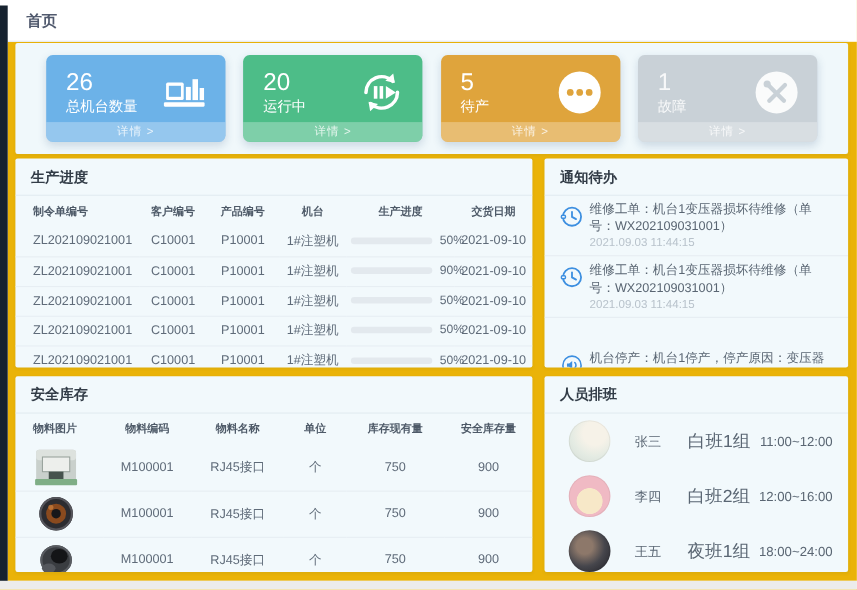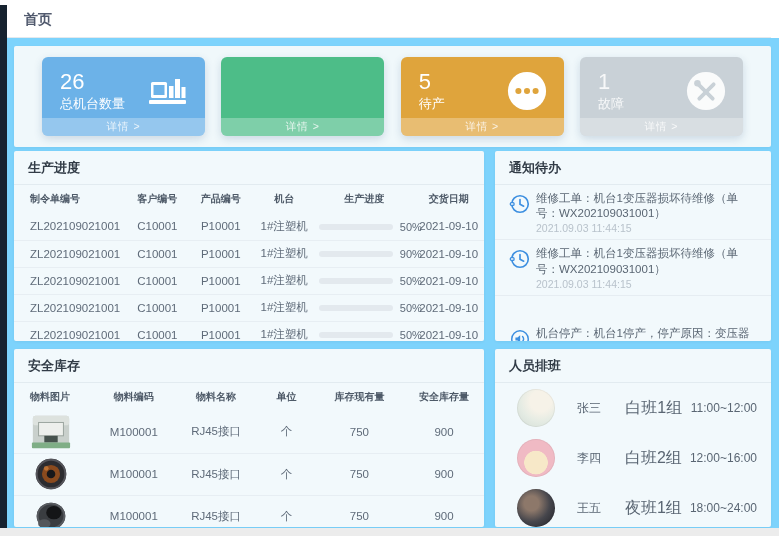--- a/index.html
+++ b/index.html
@@ -10,21 +10,21 @@
     -webkit-font-smoothing:antialiased;
   }
   
   .top-bar { position:absolute; top:0; left:0; right:8px; height:38px; background:#ffffff;
     border-bottom:1px solid #e4e9ed; display:flex; align-items:flex-end; z-index:1; }
   .top-bar .title { padding:0 0 8px 24px; font-size:14px; font-weight:bold; color:#515a6e; }
   .left-strip { position:absolute; top:5px; left:0; width:7px; bottom:8px; background:#16222f; z-index:3; }
   .bottom-strip { position:absolute; left:0; right:0; bottom:0; height:8px; background:#ececec; z-index:2; }
 
   .content { position:absolute; top:38px; left:7px; right:0; bottom:8px;
-    background:#7dd3fc; padding:8px 8px 0 7px; overflow:hidden; }
+    background:#eab308; padding:1px 8px 0 7px; overflow:hidden; }
 
   
   .stats-panel { background:#f0f8fb; border-radius:2px; height:101px;
     box-shadow:0 1px 3px rgba(20,60,90,.06);
     display:flex; align-items:center; justify-content:space-between; padding:0 28px; margin-bottom:4px; }
   .stat-card { width:163px; height:79px; border-radius:6px; position:relative; overflow:hidden;
     color:#fff; box-shadow:0 3px 8px rgba(40,80,120,.18); cursor:pointer; }
   .stat-card .body { display:flex; align-items:center; justify-content:space-between; padding:6px 16px 0 18px; height:61px; }
   .stat-card .num { font-size:22px; line-height:1.25; }
   .stat-card .lbl { font-size:13px; }
@@ -99,20 +99,37 @@
                   <rect x="21" y="10" width="4.5" height="12"></rect>
                   <rect x="27" y="3" width="5" height="19"></rect>
                   <rect x="33.5" y="11" width="4" height="11"></rect>
                 </g>
                 <rect x="5.5" y="9" width="11" height="10" fill="#6cb2e8"></rect>
               </svg>
             </div>
           </div>
           <div class="foot">详情 &gt;</div>
         </div><div class="stat-card" style="background: rgb(77, 189, 136);">
+          <div class="body">
+            <div>
+              <div class="num">20</div>
+              <div class="lbl">运行中</div>
+            </div>
+            <div class="icon">
+              <svg width="42" height="42" viewBox="0 0 44 44">
+                <path d="M7 22a15 15 0 0 1 25.5-10.6" fill="none" stroke="#fff" stroke-width="3.4" stroke-linecap="round"></path>
+                <path d="M37 22a15 15 0 0 1-25.5 10.6" fill="none" stroke="#fff" stroke-width="3.4" stroke-linecap="round"></path>
+                <path d="M33 4l1.5 9-9-2z" fill="#fff"></path>
+                <path d="M11 40l-1.5-9 9 2z" fill="#fff"></path>
+                <rect x="14.5" y="16" width="3.4" height="12" fill="#fff"></rect>
+                <rect x="20" y="16" width="3.4" height="12" fill="#fff"></rect>
+                <path d="M26 16l9.5 6-9.5 6z" fill="#fff"></path>
+              </svg>
+            </div>
+          </div>
           <div class="foot">详情 &gt;</div>
         </div><div class="stat-card" style="background: rgb(223, 164, 60);">
           <div class="body">
             <div>
               <div class="num">5</div>
               <div class="lbl">待产</div>
             </div>
             <div class="icon">
               <svg width="42" height="42" viewBox="0 0 44 44">
                 <circle cx="22" cy="22" r="20" fill="#fff"></circle>

